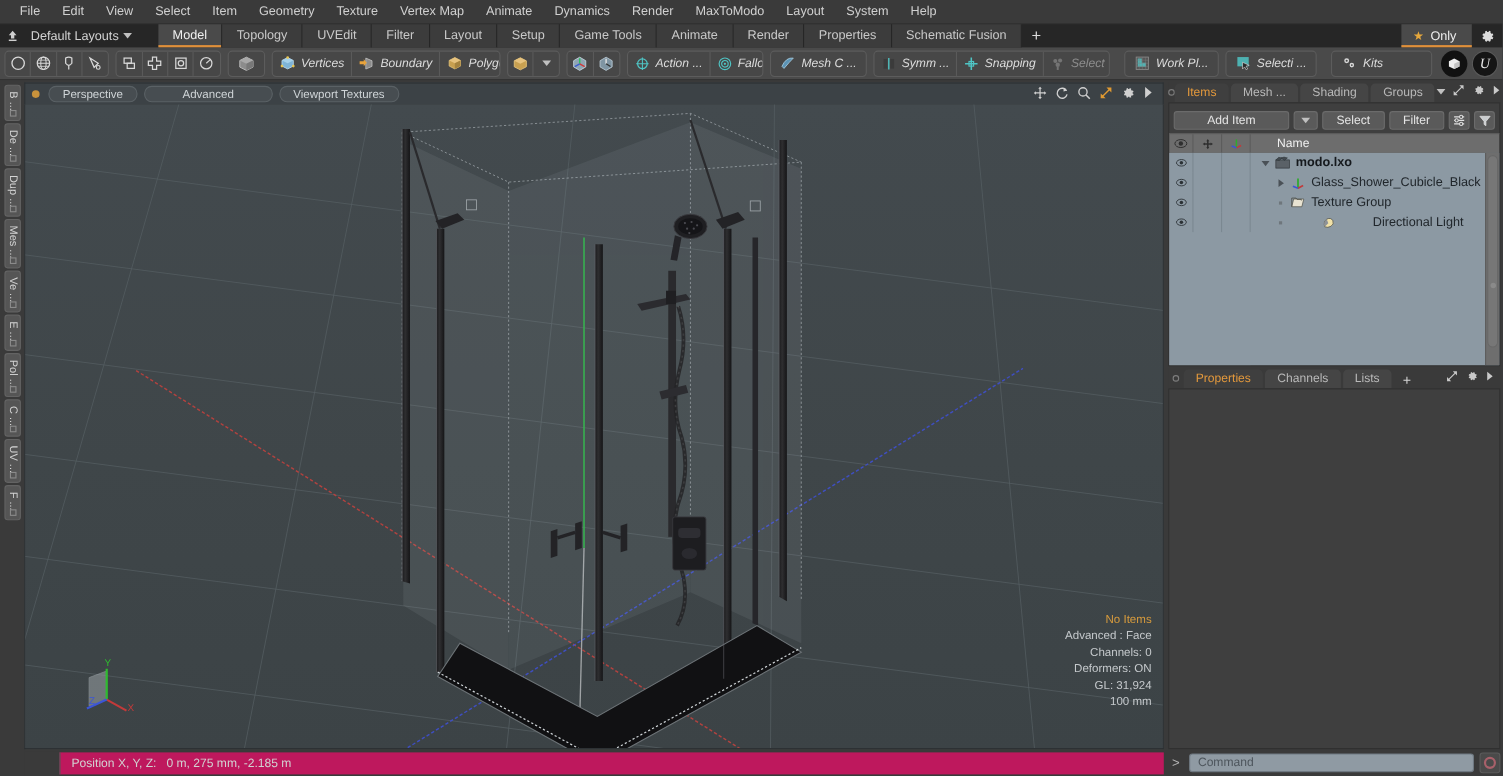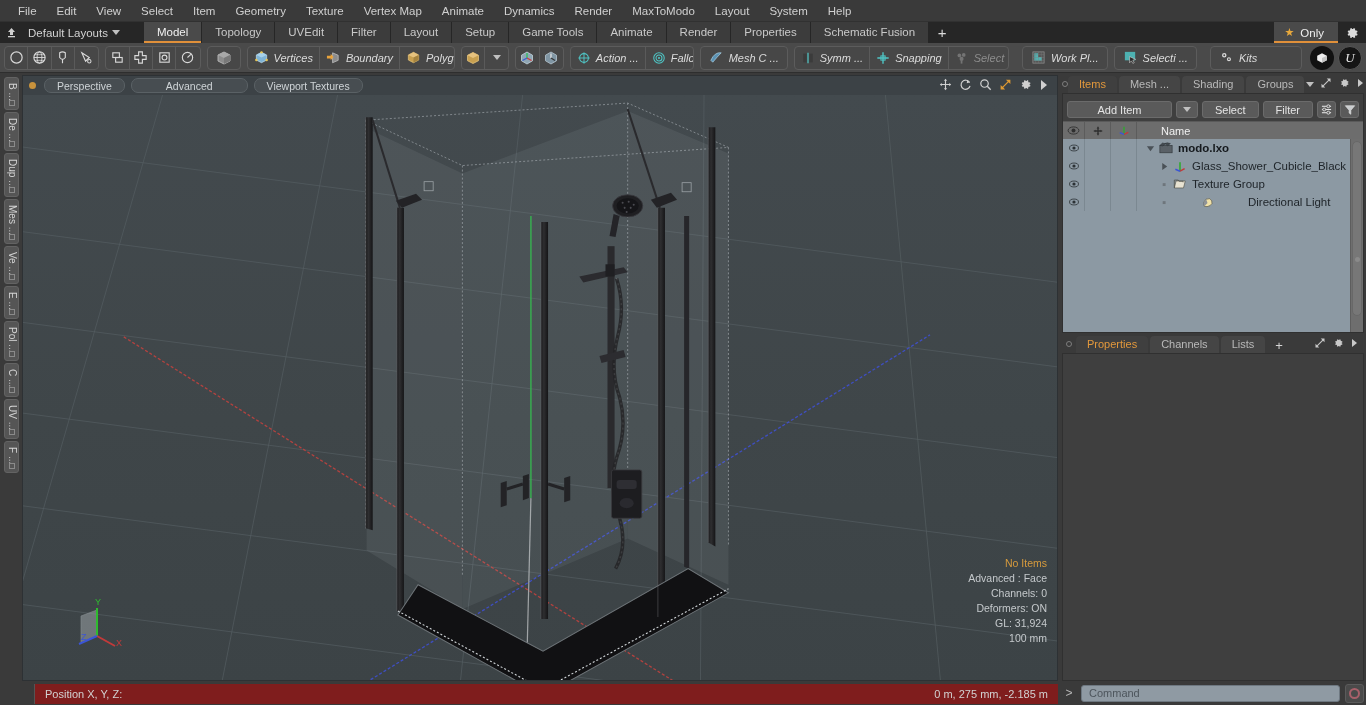--- a/index.html
+++ b/index.html
@@ -121,23 +121,23 @@
   }
   .vp-info .noitems { color:#d79b3d; }
 
   .gizmo { position:absolute; left:44px; bottom:22px; width:62px; height:62px; }
 
   .statusbar {
     height:22px; background:#3a3a3a; display:flex; align-items:center;
     flex:0 0 22px; margin-top:2px;
   }
   .status-field {
-    margin-left:12px; height:20px; display:flex; align-items:center;
-    padding: 0 10px; color:#d2d2d2; font-size:11px; background:#7f1d1d;
-    border-left:1px solid #555; flex:1 1 auto;justify-content:space-between;
+    margin-left:32px; height:20px; display:flex; align-items:center;
+    padding: 0 10px; color:#d2d2d2; font-size:11px; background:#be185d;
+    border-left:1px solid #555; flex:1 1 auto;
   }
 
   
   .rpanel { width:306px; flex:0 0 306px; background:#3a3a3a; display:flex; flex-direction:column; padding:2px 2px 0 2px; }
 
   .ptabbar { height:18px; display:flex; align-items:flex-end; background:#3a3a3a; flex:0 0 18px; }
   .ptab-dot { width:14px; display:flex; align-items:center; justify-content:center; height:18px; }
   .ptab-dot i { width:6px;height:6px;border-radius:50%;border:1px solid #7d7d7d; display:block; }
   .ptab {
     height:17px; line-height:16px; padding:0 11px; font-size:11px; color:#b9b9b9;

